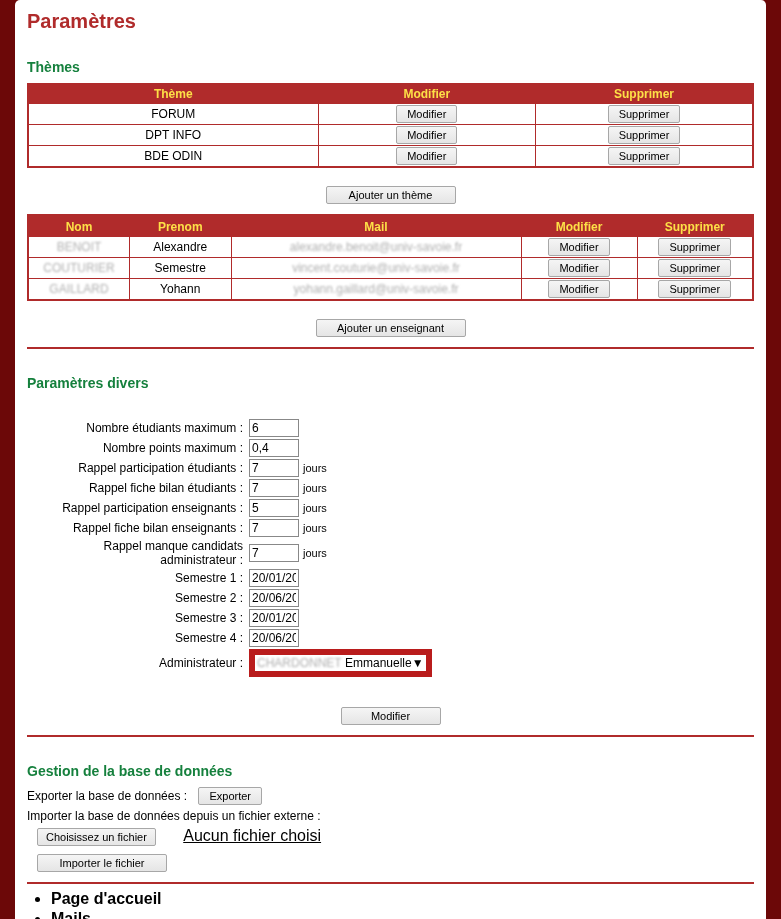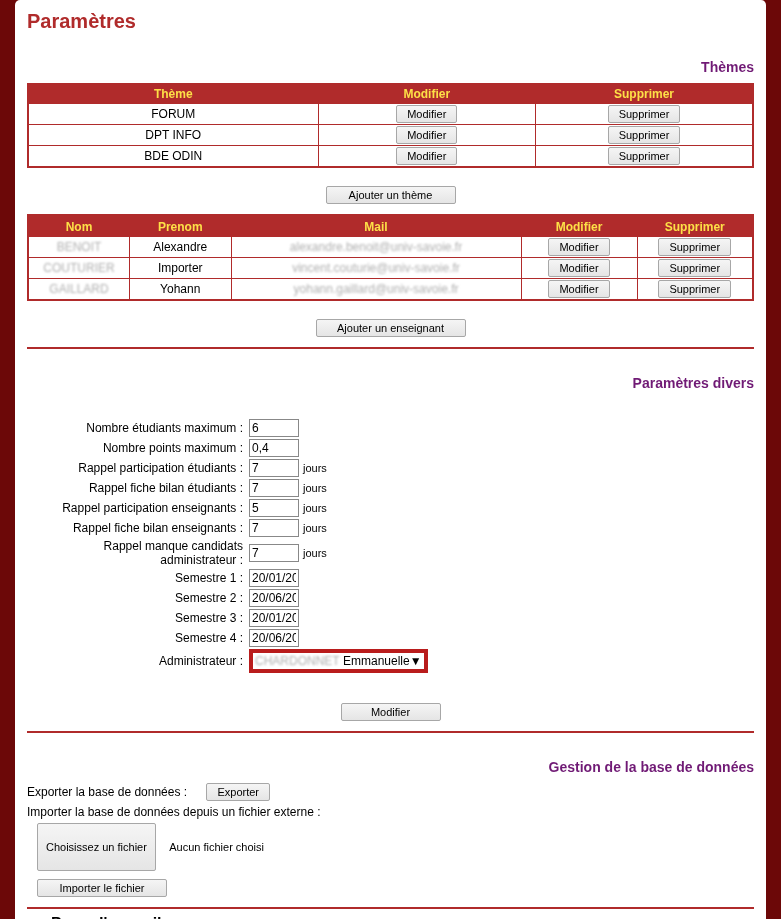--- a/index.html
+++ b/index.html
@@ -20,24 +20,24 @@
     overflow: hidden;
     padding: 8px 12px 12px 12px;
   }
   h1.page-title {
     color: #b02b2b;
     font-size: 20px;
     font-weight: bold;
     margin: 2px 0 18px 0;
   }
   h2.section-title {
-    color: #701a75;
+    color: #15803d;
     font-size: 14px;
     font-weight: bold;
-    text-align: right;
+    text-align: left;
     margin: 26px 0 8px 0;
   }
   hr.section-rule {
     border: none;
     border-top: 2px solid #b02b2b;
     margin: 6px 0 0 0;
   }
   table.data-table {
     width: 100%;
     border-collapse: collapse;
@@ -100,44 +100,45 @@
     padding: 1px 2px;
     border: 1px solid #888;
   }
   .divers-unit {
     margin-left: 4px;
     font-size: 11px;
   }
   .divers-select {
     font-size: 12px;
     padding: 1px 2px;
-    border: 4px solid #b91c1c;
+    border: 6px solid #b91c1c;
     min-width: 150px;
     background: #fff;
   }
   .sel-blur {
     color:#b0b0b0;
     filter: blur(1.2px);
     display:inline-block;
   }
   .db-section p { margin: 4px 0; font-size: 12px; }
   .db-row { margin: 4px 0; }
   .file-sim {
     display:inline-block;
     border:1px solid #a7a7a7;
     border-radius:2px;
     background:linear-gradient(#f5f5f5,#e5e5e5);
-    padding:17px 8px;
+    padding:2px 8px;
     font-size:11px;
     cursor:pointer;
     margin-left:10px;
   }
   .file-status {
-    font-size:11px;
-    margin-left:10px;
+    font-size:16px;
+    margin-left:24px;
+    text-decoration:underline;
   }
   ul.text-links {
     margin: 6px 0 10px 24px;
     padding: 0;
   }
   ul.text-links li {
     font-weight: bold;
     font-size: 16px;
     margin-bottom: 2px;
     list-style: disc;
@@ -208,21 +209,21 @@
       <tbody>
         <tr>
           <td><span class="blurred">BENOIT</span></td>
           <td>Alexandre</td>
           <td><span class="blurred">alexandre.benoit@univ-savoie.fr</span></td>
           <td><button>Modifier</button></td>
           <td><button>Supprimer</button></td>
         </tr>
         <tr>
           <td><span class="blurred">COUTURIER</span></td>
-          <td>Importer</td>
+          <td>Semestre</td>
           <td><span class="blurred">vincent.couturie@univ-savoie.fr</span></td>
           <td><button>Modifier</button></td>
           <td><button>Supprimer</button></td>
         </tr>
         <tr>
           <td><span class="blurred">GAILLARD</span></td>
           <td>Yohann</td>
           <td><span class="blurred">yohann.gaillard@univ-savoie.fr</span></td>
           <td><button>Modifier</button></td>
           <td><button>Supprimer</button></td>
@@ -299,21 +300,21 @@
     </div>
     <div class="center-btn-row">
       <button style="min-width:100px">Modifier</button>
     </div>
     <hr class="section-rule">
 
     <h2 class="section-title">Gestion de la base de données</h2>
     <div class="db-section">
       <div class="db-row">
         <span>Exporter la base de données :</span>
-        <button style="margin-left:16px">Exporter</button>
+        <button style="margin-left:8px">Exporter</button>
       </div>
       <p>Importer la base de données depuis un fichier externe :</p>
       <div class="db-row">
         <span class="file-sim">Choisissez un fichier</span>
         <span class="file-status">Aucun fichier choisi</span>
       </div>
       <div class="db-row" style="margin-left:10px; margin-top:8px;">
         <button style="min-width:130px">Importer le fichier</button>
       </div>
     </div>

